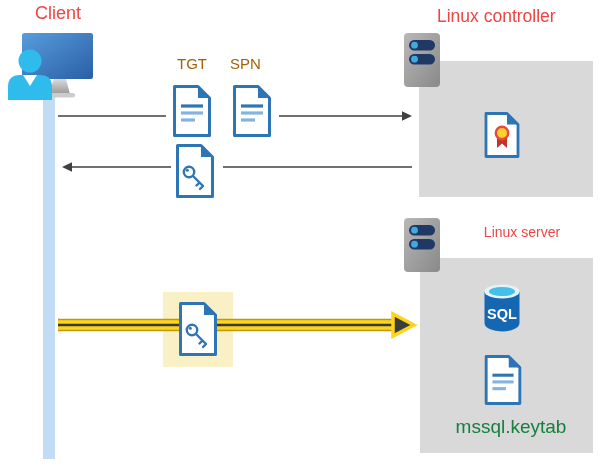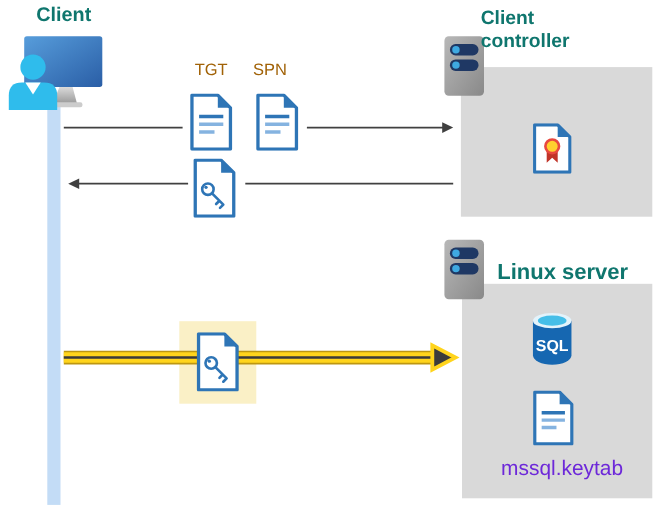--- a/index.html
+++ b/index.html
@@ -1,27 +1,27 @@
 <!DOCTYPE html>
 <html><head>
 <meta charset="utf-8">
 <style>
   html,body{margin:0;padding:0;background:#fff;}
   #stage{position:relative;width:600px;height:468px;background:#fff;overflow:hidden;
          font-family:"Liberation Sans",sans-serif;}
   .abs{position:absolute;}
   .box{background:#D9D9D9;}
-  .title{font-weight:700;color:#0f766e;}
+  .title{font-weight:400;color:#ef4444;}
   .lbl{color:#a16207;}
   #client-label{left:8px;top:3px;width:100px;text-align:center;font-size:18px;}
   #dc-title{left:437px;top:6px;width:126px;font-size:17.5px;line-height:1.22;}
-  #linux-title{left:452px;top:237px;width:140px;font-size:20px;}
+  #linux-title{left:452px;top:224px;width:140px;font-size:14px;text-align:center;}
   #tgt-label{left:170px;top:55px;width:44px;text-align:center;font-size:15px;}
   #spn-label{left:230px;top:55px;width:44px;text-align:left;font-size:15px;}
-  #keytab-label{left:428px;top:416px;width:166px;text-align:center;font-size:19px;color:#6d28d9;}
+  #keytab-label{left:428px;top:416px;width:166px;text-align:center;font-size:19px;color:#15803d;}
   #lifeline{left:43px;top:90px;width:12px;height:369px;background:#C3DCF6;}
   #highlight-box{left:163px;top:292px;width:70px;height:75px;background:#FAF0C6;}
   #dc-box{left:419px;top:61px;width:174px;height:136px;}
   #linux-box{left:420px;top:258px;width:173px;height:195px;}
   svg{display:block;}
 </style>
 </head>
 <body>
 
 <div id="stage">
@@ -153,17 +153,17 @@
     <path d="M2.5 1.5 H26 L37.5 13 V50.5 H2.5 Z" fill="#fff" stroke="#2E75B6" stroke-width="3" stroke-linejoin="round"></path>
     <path d="M26 1.5 V13 H37.5 Z" fill="#2E75B6"></path>
     <line x1="9" y1="21" x2="31" y2="21" stroke="#2E75B6" stroke-width="3.2"></line>
     <line x1="9" y1="28" x2="31" y2="28" stroke="#85B3E0" stroke-width="3.2"></line>
     <line x1="9" y1="35" x2="23" y2="35" stroke="#85B3E0" stroke-width="3.2"></line>
   </svg>
 
   <div class="abs title" id="client-label">Client</div>
   <div class="abs lbl" id="tgt-label">TGT</div>
   <div class="abs lbl" id="spn-label">SPN</div>
-  <div class="abs title" id="dc-title">Client controller</div>
+  <div class="abs title" id="dc-title">Linux controller</div>
   <div class="abs title" id="linux-title">Linux server</div>
   <div class="abs" id="keytab-label">mssql.keytab</div>
 
 </div>
 
 </body></html>

